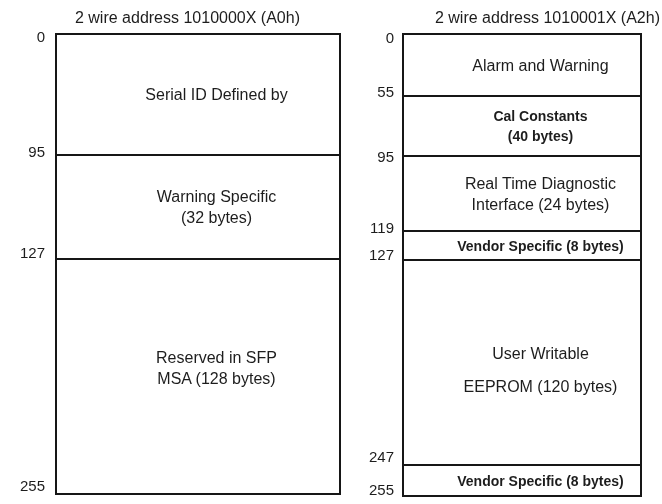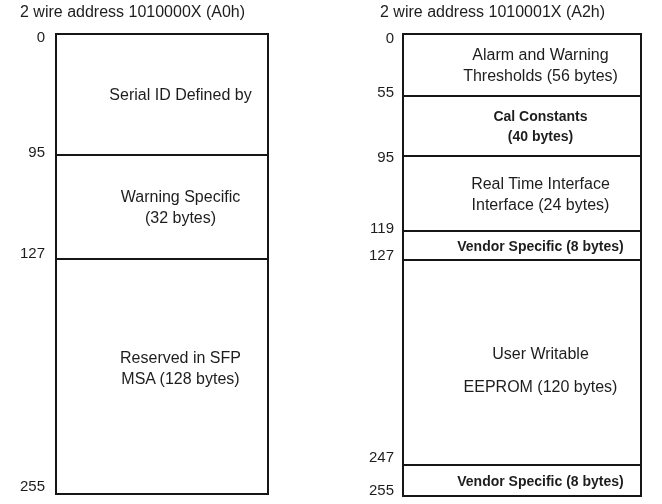--- a/index.html
+++ b/index.html
@@ -9,23 +9,23 @@
   }
   html,body{margin:0;padding:0;}
   body{
     width:662px;height:504px;
     background:var(--background);
     font-family:"Liberation Sans", sans-serif;
     color:var(--text);
   }
   .canvas{position:relative;width:662px;height:504px;background:var(--background);overflow:hidden;}
   .title{
-    position:absolute;top:2px;
+    position:absolute;top:8px;
     font-size:16px;line-height:20px;
-    text-align:left;white-space:nowrap;
+    text-align:right;white-space:nowrap;
   }
   .membox{
     position:absolute;top:33px;
     border:2px solid var(--line);
     background:var(--background);
     box-sizing:border-box;
   }
   .hline{position:absolute;left:0;right:0;height:2px;background:var(--line);}
   .sec{
     position:absolute;left:0;right:0;
@@ -53,21 +53,21 @@
 
 <div class="canvas">
 
   <div class="title" style="left:20px;width:280px;">2 wire address 1010000X (A0h)</div>
 
   <div class="addr col-left" style="top:37px">0</div>
   <div class="addr col-left" style="top:152px">95</div>
   <div class="addr col-left" style="top:253px">127</div>
   <div class="addr col-left" style="top:486px">255</div>
 
-  <div class="membox" style="left:55px;width:214px;height:462px;">
+  <div class="membox" style="left:55px;width:286px;height:462px;">
     <div class="hline" style="top:119px"></div>
     <div class="hline" style="top:223px"></div>
 
     <div class="sec" style="top:0;height:119px">
       <span>Serial ID Defined by</span>
     </div>
 
     <div class="sec" style="top:121px;height:102px">
       <span>Warning Specific</span>
       <span>(32 bytes)</span>
@@ -91,30 +91,29 @@
 
   <div class="membox" style="left:402px;width:240px;height:464px;">
     <div class="hline" style="top:60px"></div>
     <div class="hline" style="top:120px"></div>
     <div class="hline" style="top:195px"></div>
     <div class="hline" style="top:224px"></div>
     <div class="hline" style="top:429px"></div>
 
     <div class="sec" style="top:0;height:60px">
       <span>Alarm and Warning</span>
-      <span>Thresholds (56 bytes)</span>
     </div>
 
     <div class="sec bold" style="top:62px;height:58px">
       <span>Cal Constants</span>
       <span>(40 bytes)</span>
     </div>
 
     <div class="sec" style="top:122px;height:73px">
-      <span>Real Time Interface</span>
+      <span>Real Time Diagnostic</span>
       <span>Interface (24 bytes)</span>
     </div>
 
     <div class="sec bold" style="top:197px;height:27px">
       <span>Vendor Specific (8 bytes)</span>
     </div>
 
     <div class="sec wide-gap" style="top:226px;height:203px;padding-top:14px">
       <span>User Writable</span>
       <span>EEPROM (120 bytes)</span>

